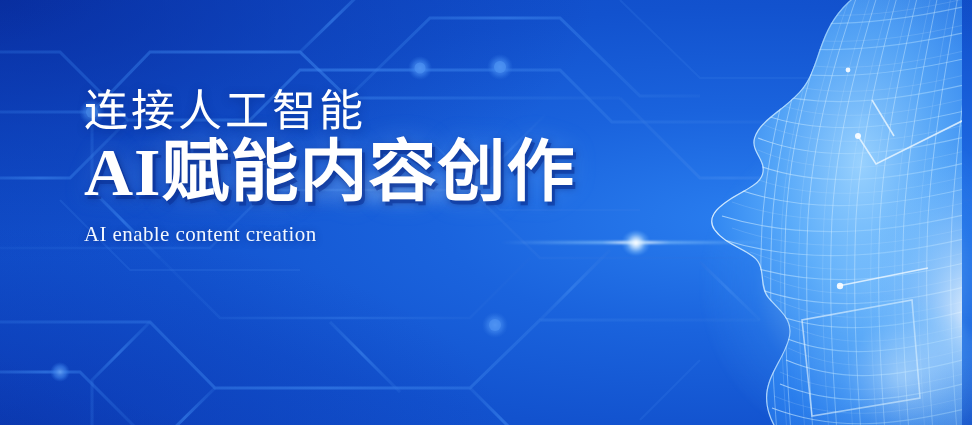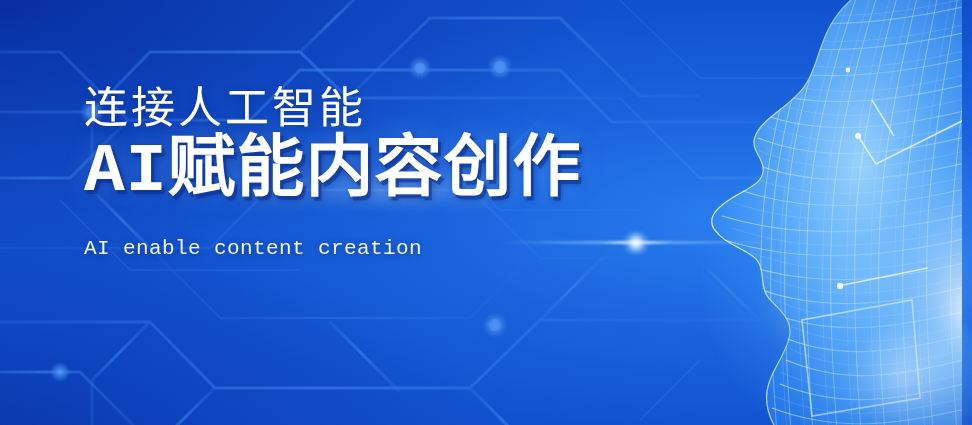--- a/index.html
+++ b/index.html
@@ -4,21 +4,21 @@
 <title>AI Banner</title>
 <style>
   html,body{margin:0;padding:0;background:#0a2d9e;}
   *{box-sizing:border-box;}
 
   #banner{
     position:relative;
     width:972px;
     height:425px;
     overflow:hidden;
-    font-family:Liberation Mono, monospace;
+    font-family:Liberation Serif, serif;
     background:#3b82f6;
     -webkit-user-select:none;user-select:none;
   }
 
   
   .bg-base{
     position:absolute;inset:0;
     background:
       radial-gradient(150% 120% at 78% 52%, #2a7ff0 0%, #1a63dd 22%, #1252ce 42%, #0f49c4 62%, #0c3bb2 85%, #0a32a6 100%);
   }
@@ -111,21 +111,21 @@
     line-height:1.06;
     font-weight:700;
     letter-spacing:1px;
     white-space:nowrap;
     text-shadow:
       3px 4px 0 rgba(10,48,150,.55),
       2px 3px 7px rgba(5,30,110,.55),
       0 0 26px rgba(150,205,255,.30);
   }
   .subtitle{
-    margin-top:28px;
+    margin-top:14px;
     color:#f2f7ff;
     font-size:21px;
     line-height:1.2;
     font-weight:400;
     letter-spacing:.4px;
     white-space:nowrap;
     text-shadow:0 1px 6px rgba(4,30,110,.5);
   }
 </style>
 </head>

